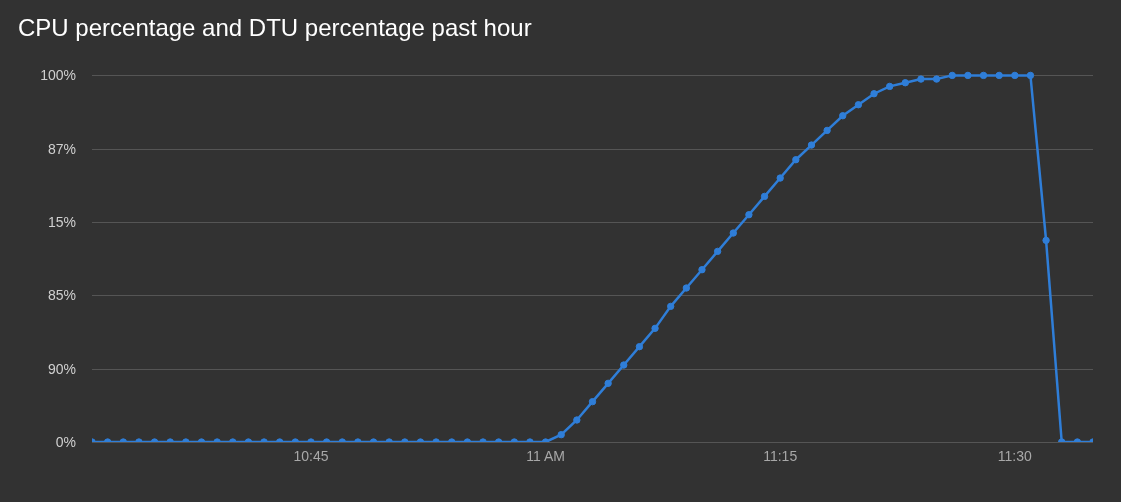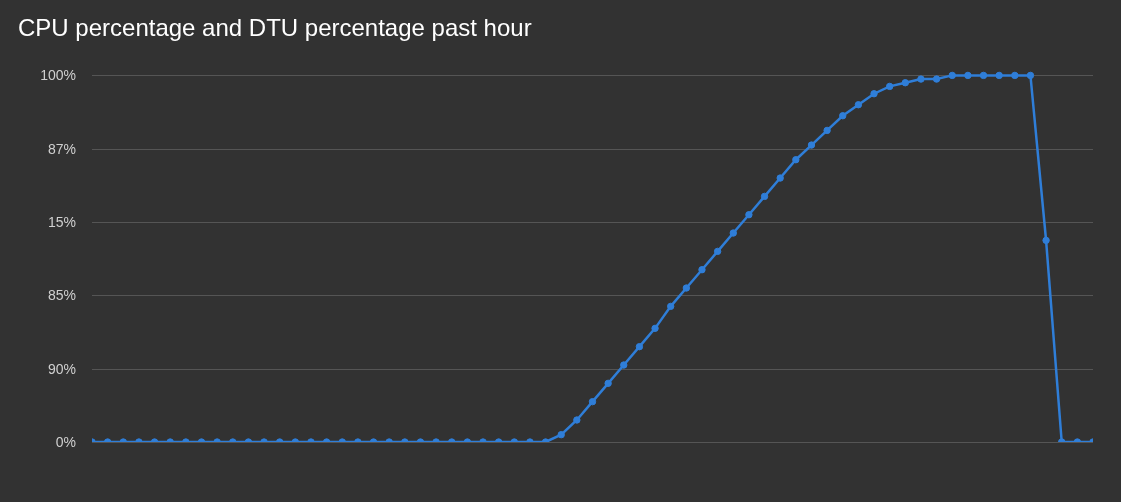--- a/index.html
+++ b/index.html
@@ -177,15 +177,21 @@
           <circle cx="907.16" cy="23.40" r="3.2" class="marker"></circle>
           <circle cx="922.80" cy="23.40" r="3.2" class="marker"></circle>
           <circle cx="938.44" cy="23.40" r="3.2" class="marker"></circle>
           <circle cx="954.08" cy="188.37" r="3.2" class="marker"></circle>
           <circle cx="969.72" cy="390.00" r="3.2" class="marker"></circle>
           <circle cx="985.36" cy="390.00" r="3.2" class="marker"></circle>
           <circle cx="1001.00" cy="390.00" r="3.2" class="marker"></circle>
         </svg>
     </div>
 
+    <div class="x-labels">
+      <div class="x-label" id="xl0" style="left: 218.97px;">10:45</div>
+      <div class="x-label" id="xl1" style="left: 453.58px;">11 AM</div>
+      <div class="x-label" id="xl2" style="left: 688.19px;">11:15</div>
+      <div class="x-label" id="xl3" style="left: 922.8px;">11:30</div>
+    </div>
 
   </div>
 </div>
 
 </body></html>

